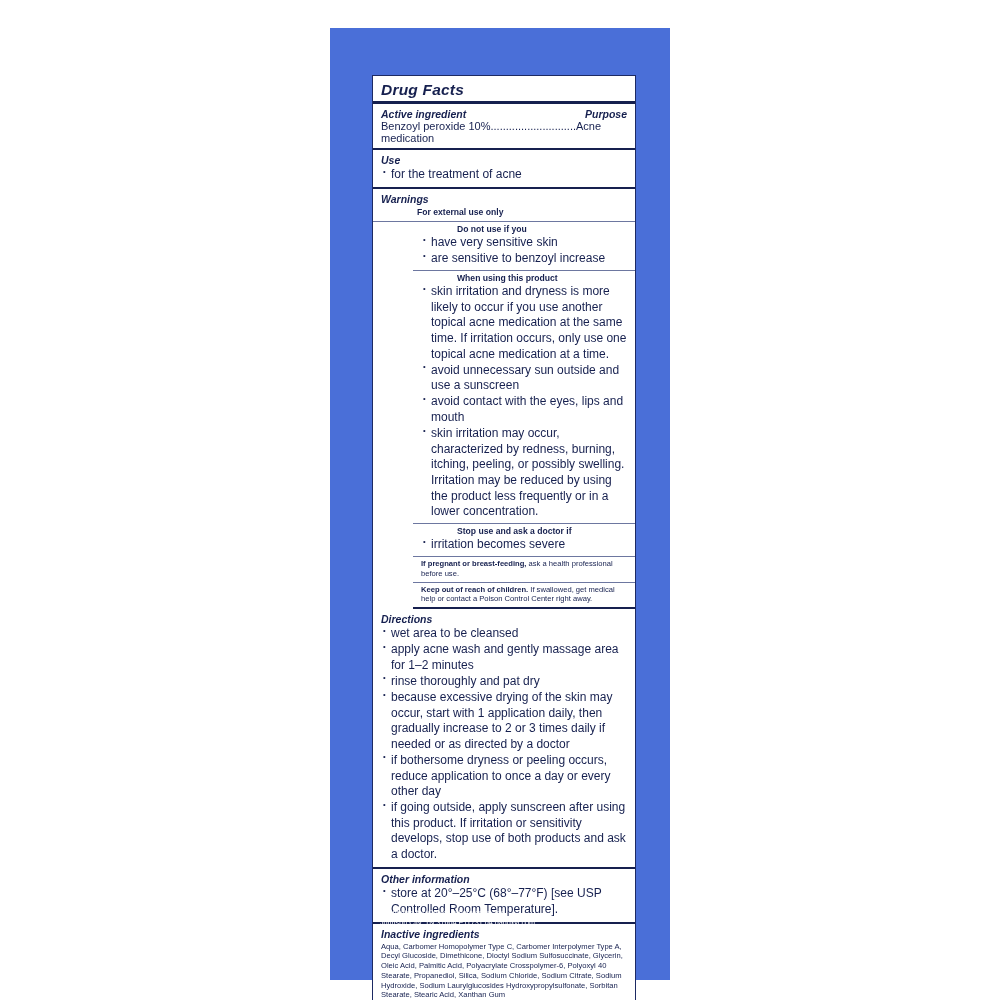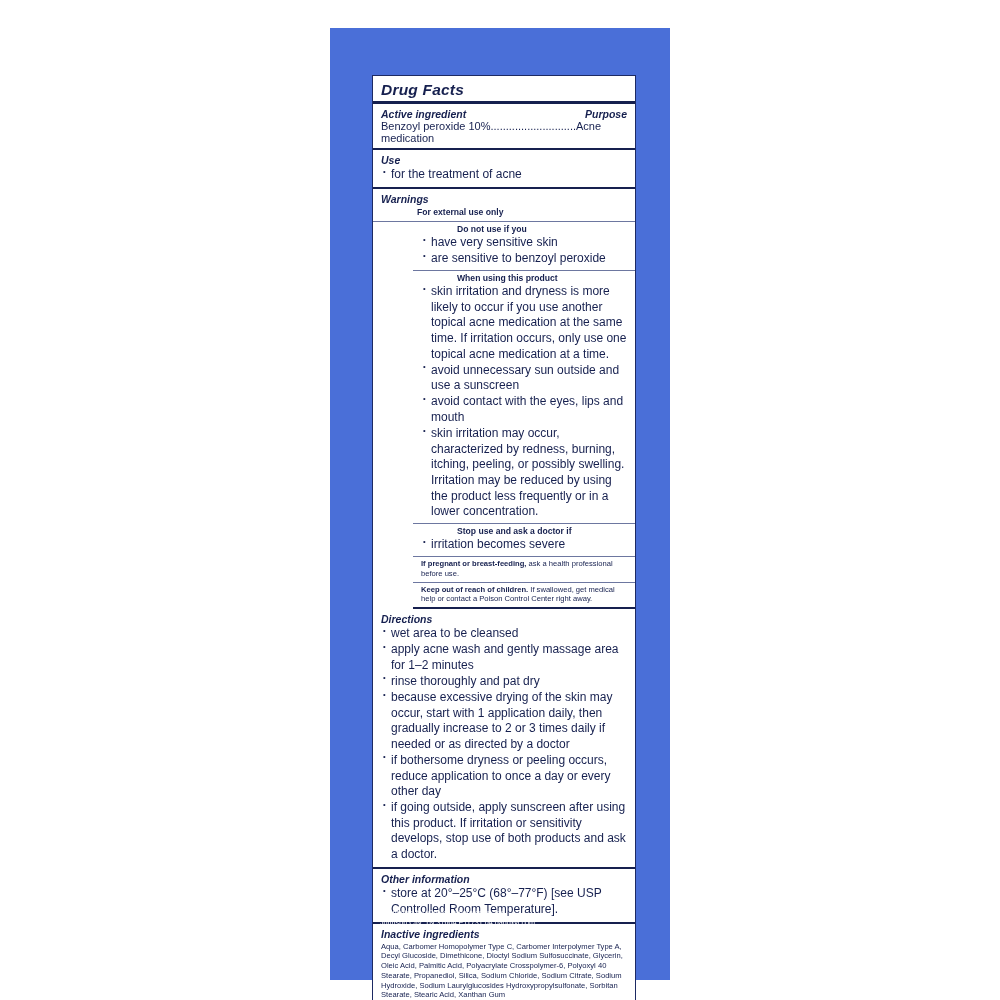--- a/index.html
+++ b/index.html
@@ -140,21 +140,21 @@
 
       <div class="sec rule-hair">
         <div class="hdr-italic">Warnings</div>
         <div class="hdr-bold" style="margin-top:2px">For external use only</div>
       </div>
 
       <div class="sec rule-hair tight">
         <div class="hdr-bold">Do not use if you</div>
         <ul class="bul">
           <li>have very sensitive skin</li>
-          <li>are sensitive to benzoyl peroxide</li>
+          <li>are sensitive to benzoyl increase</li>
         </ul>
       </div>
 
       <div class="sec rule-hair tight">
         <div class="hdr-bold">When using this product</div>
         <ul class="bul">
           <li>skin irritation and dryness is more likely to occur if you use another topical acne medication at the same time. If irritation occurs, only use one topical acne medication at a time.</li>
           <li>avoid unnecessary sun outside and use a sunscreen</li>
           <li>avoid contact with the eyes, lips and mouth</li>
           <li>skin irritation may occur, characterized by redness, burning, itching, peeling, or possibly swelling. Irritation may be reduced by using the product less frequently or in a lower concentration.</li>

